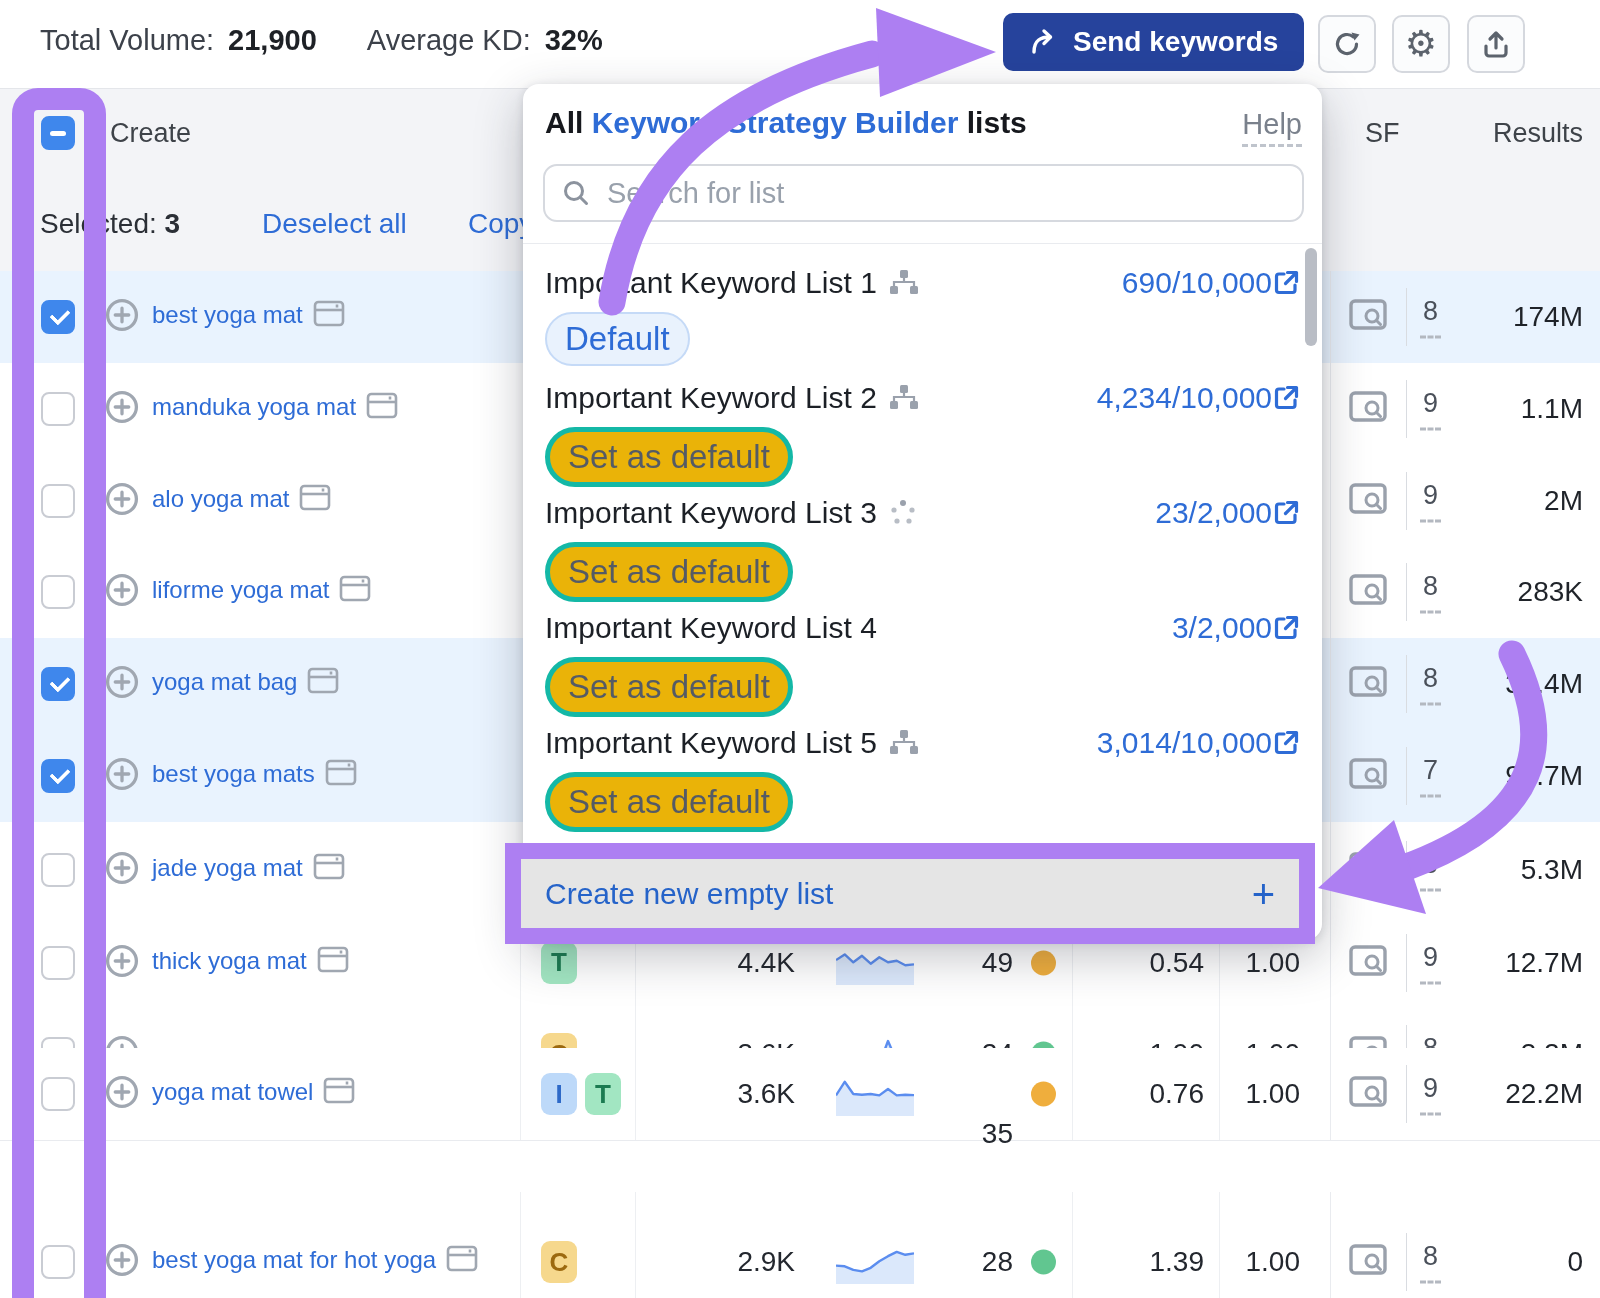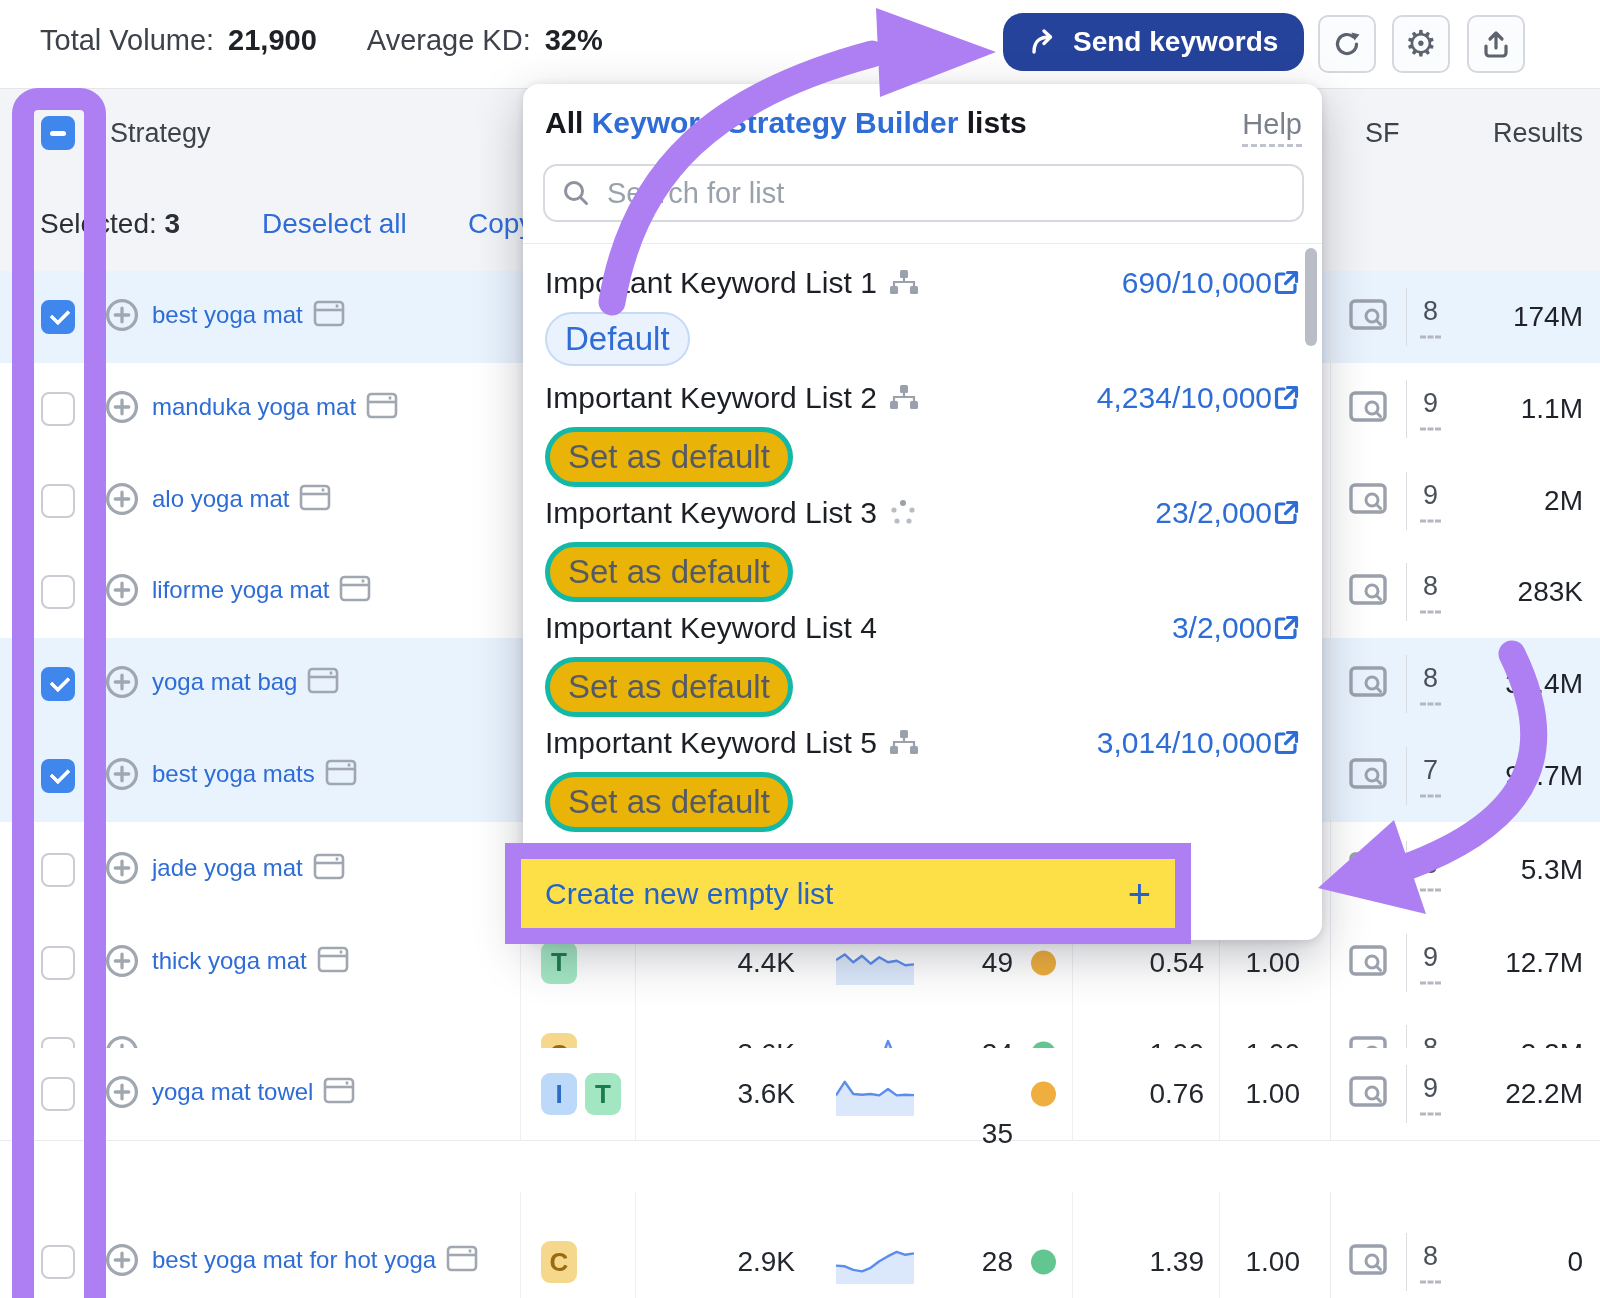--- a/index.html
+++ b/index.html
@@ -4,21 +4,21 @@
 <style>
   html,body{margin:0;padding:0;background:#fff;}
   #stage{position:relative;width:1600px;height:1298px;overflow:hidden;background:#fff;
          font-family:"Liberation Sans","DejaVu Sans",sans-serif;color:#1f2329;}
 
   
   .topbar{position:absolute;left:40px;top:24px;display:flex;align-items:center;gap:14px;font-size:29px;color:#3c414a;}
   .topbar b{color:#1e2126;font-weight:700;}
   .tb-gap{width:22px;}
   .btn-primary{position:absolute;left:1003px;top:13px;height:58px;display:flex;align-items:center;gap:14px;
-    padding:0 26px;background:#26439c;color:#fff;border-radius:20px;font-size:28px;font-weight:600;cursor:pointer;}
+    padding:0 26px;background:#26439c;color:#fff;border-radius:10px;font-size:28px;font-weight:600;cursor:pointer;}
   .iconbtn{position:absolute;top:15px;width:54px;height:54px;border:2px solid #d5d8de;border-radius:10px;
     background:#fbfcfd;display:flex;align-items:center;justify-content:center;color:#5c636d;cursor:pointer;}
 
   
   .thead{position:absolute;left:0;top:88px;width:1600px;height:88px;background:#f3f4f7;
     border-top:1px solid #e4e6ea;border-bottom:1px solid #e4e6ea;}
   .selrow{position:absolute;left:0;top:177px;width:1600px;height:94px;background:#f3f4f7;border-bottom:1px solid #e4e6ea;}
   .hlabel{position:absolute;top:50%;transform:translateY(-50%);font-size:27px;color:#3e4349;}
   .row{position:absolute;left:0;width:1600px;background:#fff;border-bottom:1px solid #e9ebef;}
   .row.sel{background:#e9f3fe;}
@@ -62,22 +62,22 @@
   .pname{position:absolute;left:0;top:22px;font-size:30px;color:#1c2026;display:flex;align-items:center;gap:12px;}
   .pcount{position:absolute;right:0;top:22px;display:flex;align-items:center;gap:0;font-size:30px;color:#2e6cd6;cursor:pointer;}
   .pbadge{position:absolute;left:0;top:68px;font-size:33px;border-radius:999px;padding:6px 18px;}
   .badge-default{background:#e9f2fd;border:2px solid #c5daf7;color:#2e6cd6;}
   .badge-set{background:#eab308;border:5px solid #14b8a6;color:#555b65;cursor:pointer;}
   .pop-scroll{position:absolute;right:5px;top:164px;width:12px;height:98px;background:#b9bdc5;border-radius:6px;}
 
   
   .ann-col{position:absolute;left:12px;top:88px;width:94px;height:1400px;border:22px solid #ad7ff2;
      border-radius:26px;box-sizing:border-box;z-index:15;pointer-events:none;}
-  .ann-box{position:absolute;left:505px;top:843px;width:686px;height:101px;border:16px solid #ad7ff2;
-     background:#fde047;box-sizing:border-box;z-index:30;text-decoration:underline;}
+  .ann-box{position:absolute;left:505px;top:843px;width:810px;height:101px;border:16px solid #ad7ff2;
+     background:#e5e5e5;box-sizing:border-box;z-index:30;text-decoration:underline;}
   .create-row{position:absolute;left:6px;right:6px;top:0;bottom:0;display:flex;align-items:center;
      justify-content:space-between;padding:0 18px;cursor:pointer;}
   .create-label{font-size:30px;color:#2563c9;}
   .create-plus{font-size:40px;color:#2563c9;line-height:1;font-weight:400;}
   #arrows{position:absolute;left:0;top:0;z-index:40;pointer-events:none;}
 </style>
 </head>
 <body>
 
 <div id="stage">
@@ -108,21 +108,21 @@
   </div>
   <div class="iconbtn" style="left:1467px;">
     <svg width="30" height="30" viewBox="0 0 30 30">
       <path d="M15 19 V4 M9 10 l6 -6 6 6" fill="none" stroke="#5c636d" stroke-width="3.2" stroke-linecap="round" stroke-linejoin="round"></path>
       <path d="M5 17 v7 a3 3 0 0 0 3 3 h14 a3 3 0 0 0 3 -3 v-7" fill="none" stroke="#5c636d" stroke-width="3.2" stroke-linecap="round"></path>
     </svg>
   </div>
 
   <div class="thead">
     <span class="cb ind"></span>
-    <span class="hlabel" style="left:110px;">Strategy</span>
+    <span class="hlabel" style="left:110px;">Create</span>
     <span class="hlabel" style="left:1365px;">SF</span>
     <span class="hlabel" style="right:17px;">Results</span>
   </div>
 
   <div class="selrow">
     <span class="hlabel" style="left:40px;font-size:28px;color:#2b2f36;">
       <span>Selected:</span>&nbsp;<b>3</b>
     </span>
     <span class="hlabel blue-link" style="left:262px;font-size:28px;">Deselect all</span>
     <span class="hlabel blue-link" style="left:468px;font-size:28px;">Copy</span>

